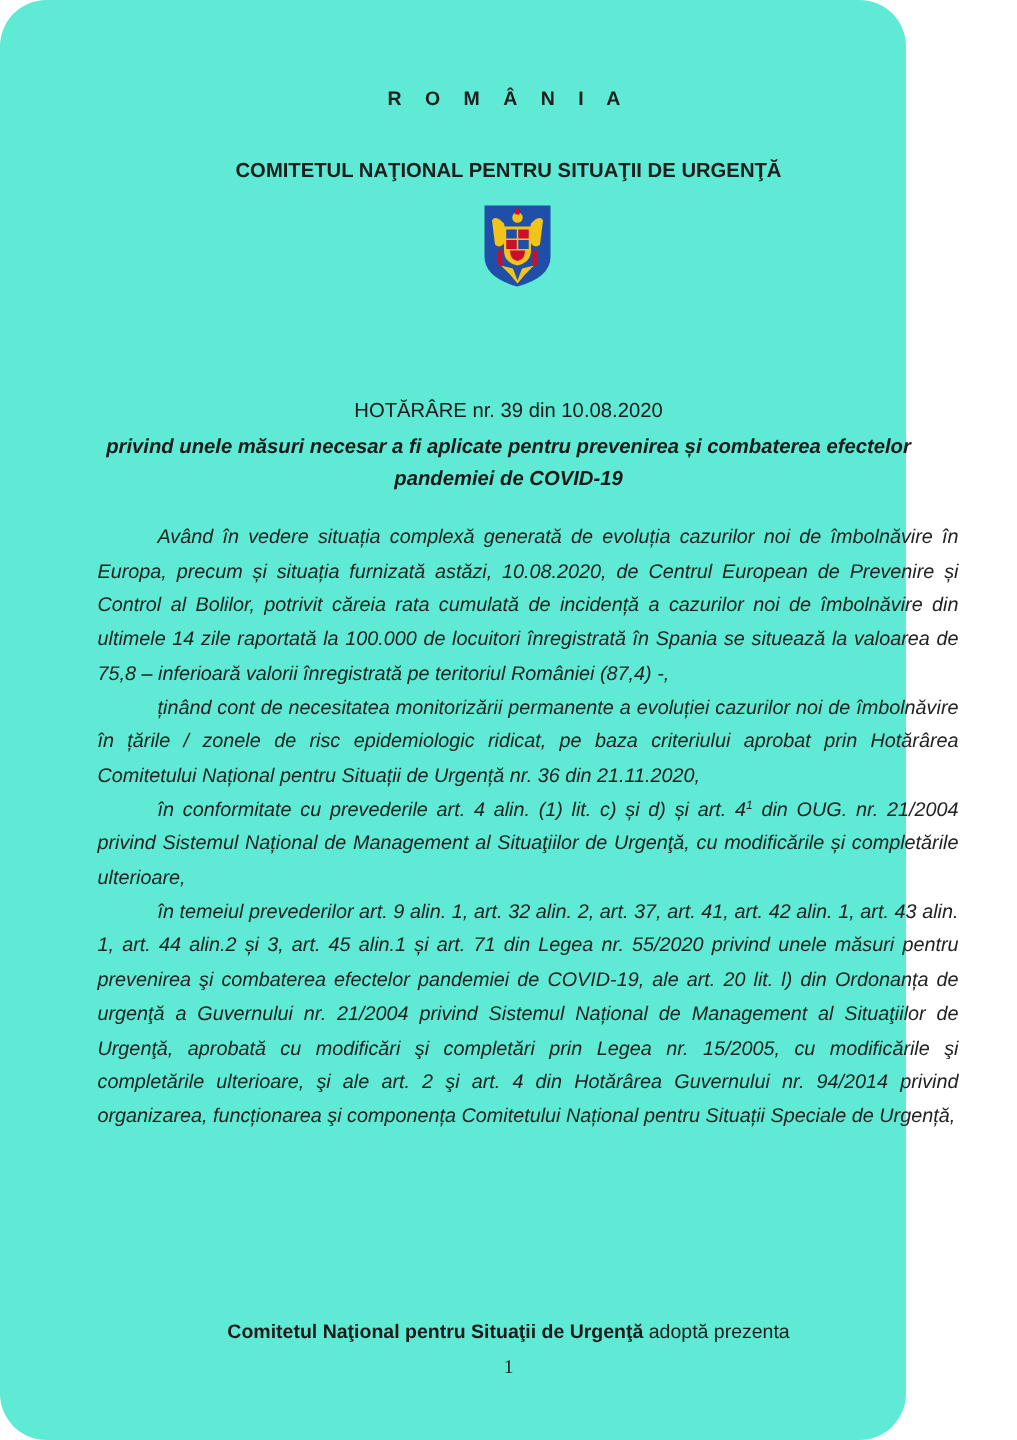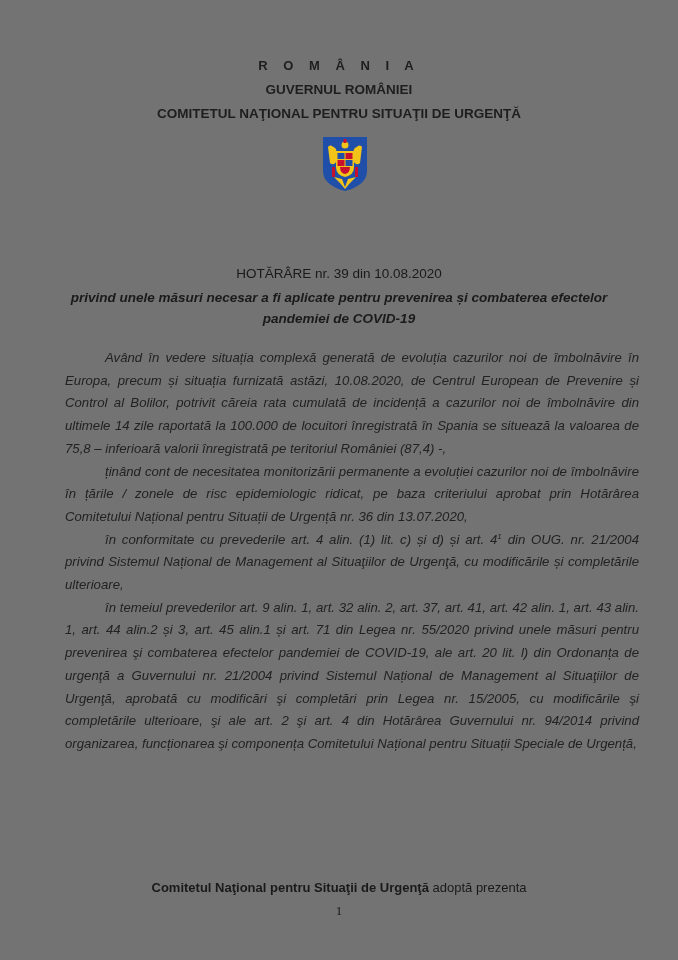--- a/index.html
+++ b/index.html
@@ -1,38 +1,37 @@
 <!DOCTYPE html>
 <html><head>
   <meta charset="utf-8">
   <style>
     html, body { margin: 0; padding: 0; background: #ffffff; }
     body { width: 678px; height: 960px; position: relative; overflow: hidden; color: #1a1a1a; }
-    .page { position: absolute; left: 0; top: 0; width: 678px; height: 960px; background: #737373; }
+    .page { position: absolute; left: 0; top: 0; width: 604px; height: 960px; background: #5eead4; border-radius: 31px; }
     .hdr { position: absolute; left: 0; width: 678px; text-align: center; font-family: "Liberation Sans", sans-serif; font-weight: bold; color: #1e1e1e; }
     .hdr1 { top: 58px; font-size: 13px; letter-spacing: 6px; }
     .hdr2 { top: 82px; font-size: 13.5px; }
     .hdr3 { top: 106px; font-size: 13.5px; }
     .crest { position: absolute; left: 320px; top: 133px; width: 50px; height: 60px; }
     .title { position: absolute; left: 0; width: 678px; top: 266px; text-align: center; font-family: "Liberation Sans", sans-serif; font-weight: normal; font-size: 13.5px; }
     .subtitle { position: absolute; left: 70px; width: 538px; top: 287px; text-align: center; font-family: "Liberation Sans", sans-serif; font-weight: bold; font-style: italic; font-size: 13.5px; line-height: 21px; }
     .body { position: absolute; left: 65px; top: 347px; width: 574px; font-family: "Liberation Sans", sans-serif; font-style: italic; font-size: 13.2px; line-height: 22.7px; text-align: justify; color: #222; }
     .body p { margin: 0; text-indent: 40px; }
     sup { font-size: 8px; line-height: 0; vertical-align: 5px; }
     .adopt { position: absolute; left: 0; width: 678px; top: 880px; text-align: center; font-family: "Liberation Sans", sans-serif; font-size: 13px; }
     .adopt b { font-weight: bold; }
     .pagenum { position: absolute; left: 0; width: 678px; top: 903px; text-align: center; font-family: "Liberation Serif", serif; font-size: 13px; }
   </style>
 </head>
 <body>
 
 <div class="page">
 
   <div class="hdr hdr1">R O M Â N I A</div>
-  <div class="hdr hdr2">GUVERNUL ROMÂNIEI</div>
   <div class="hdr hdr3">COMITETUL NAŢIONAL PENTRU SITUAŢII DE URGENŢĂ</div>
 
   <div class="crest">
     <svg width="50" height="60" viewBox="0 0 50 60">
       <path d="M3 4 H47 V38 Q47 52 25 58 Q3 52 3 38 Z" fill="#1f4fa8"></path>
       <path d="M8 14 Q10 10 16 16 L18 26 Q14 34 10 30 Z" fill="#f2c318"></path>
       <path d="M42 14 Q40 10 34 16 L32 26 Q36 34 40 30 Z" fill="#f2c318"></path>
       <circle cx="25" cy="12" r="3.5" fill="#f2c318"></circle>
       <rect x="23.5" y="6" width="3" height="4" fill="#c8102e"></rect>
       <path d="M16 18 H34 V34 Q34 42 25 44 Q16 42 16 34 Z" fill="#f2c318"></path>
@@ -45,21 +44,21 @@
       <rect x="12" y="34" width="3" height="10" fill="#c8102e"></rect>
       <rect x="35" y="34" width="3" height="10" fill="#c8102e"></rect>
     </svg>
   </div>
 
   <div class="title">HOTĂRÂRE nr. 39 din 10.08.2020</div>
   <div class="subtitle">privind unele măsuri necesar a fi aplicate pentru prevenirea și combaterea efectelor pandemiei de COVID-19</div>
 
   <div class="body">
     <p>Având în vedere situația complexă generată de evoluția cazurilor noi de îmbolnăvire în Europa, precum și situația furnizată astăzi, 10.08.2020, de Centrul European de Prevenire și Control al Bolilor, potrivit căreia rata cumulată de incidență a cazurilor noi de îmbolnăvire din ultimele 14 zile raportată la 100.000 de locuitori înregistrată în Spania se situează la valoarea de 75,8 – inferioară valorii înregistrată pe teritoriul României (87,4) -,</p>
-    <p>ținând cont de necesitatea monitorizării permanente a evoluției cazurilor noi de îmbolnăvire în țările / zonele de risc epidemiologic ridicat, pe baza criteriului aprobat prin Hotărârea Comitetului Național pentru Situații de Urgență nr. 36 din 13.07.2020,</p>
+    <p>ținând cont de necesitatea monitorizării permanente a evoluției cazurilor noi de îmbolnăvire în țările / zonele de risc epidemiologic ridicat, pe baza criteriului aprobat prin Hotărârea Comitetului Național pentru Situații de Urgență nr. 36 din 21.11.2020,</p>
     <p><span>în conformitate cu prevederile art. 4 alin. (1) lit. c) și d) și art. 4</span><sup>1</sup><span> din OUG. nr. 21/2004 privind Sistemul Național de Management al Situaţiilor de Urgenţă, cu modificările și completările ulterioare,</span></p>
     <p>în temeiul prevederilor art. 9 alin. 1, art. 32 alin. 2, art. 37, art. 41, art. 42 alin. 1, art. 43 alin. 1, art. 44 alin.2 și 3, art. 45 alin.1 și art. 71 din Legea nr. 55/2020 privind unele măsuri pentru prevenirea şi combaterea efectelor pandemiei de COVID-19, ale art. 20 lit. l) din Ordonanța de urgenţă a Guvernului nr. 21/2004 privind Sistemul Național de Management al Situaţiilor de Urgenţă, aprobată cu modificări şi completări prin Legea nr. 15/2005, cu modificările şi completările ulterioare, şi ale art. 2 şi art. 4 din Hotărârea Guvernului nr. 94/2014 privind organizarea, funcționarea şi componența Comitetului Național pentru Situații Speciale de Urgență,</p>
   </div>
 
   <div class="adopt"><b>Comitetul Naţional pentru Situaţii de Urgenţă</b><span> adoptă prezenta</span></div>
 
   <div class="pagenum">1</div>
 </div>
 
 </body></html>

